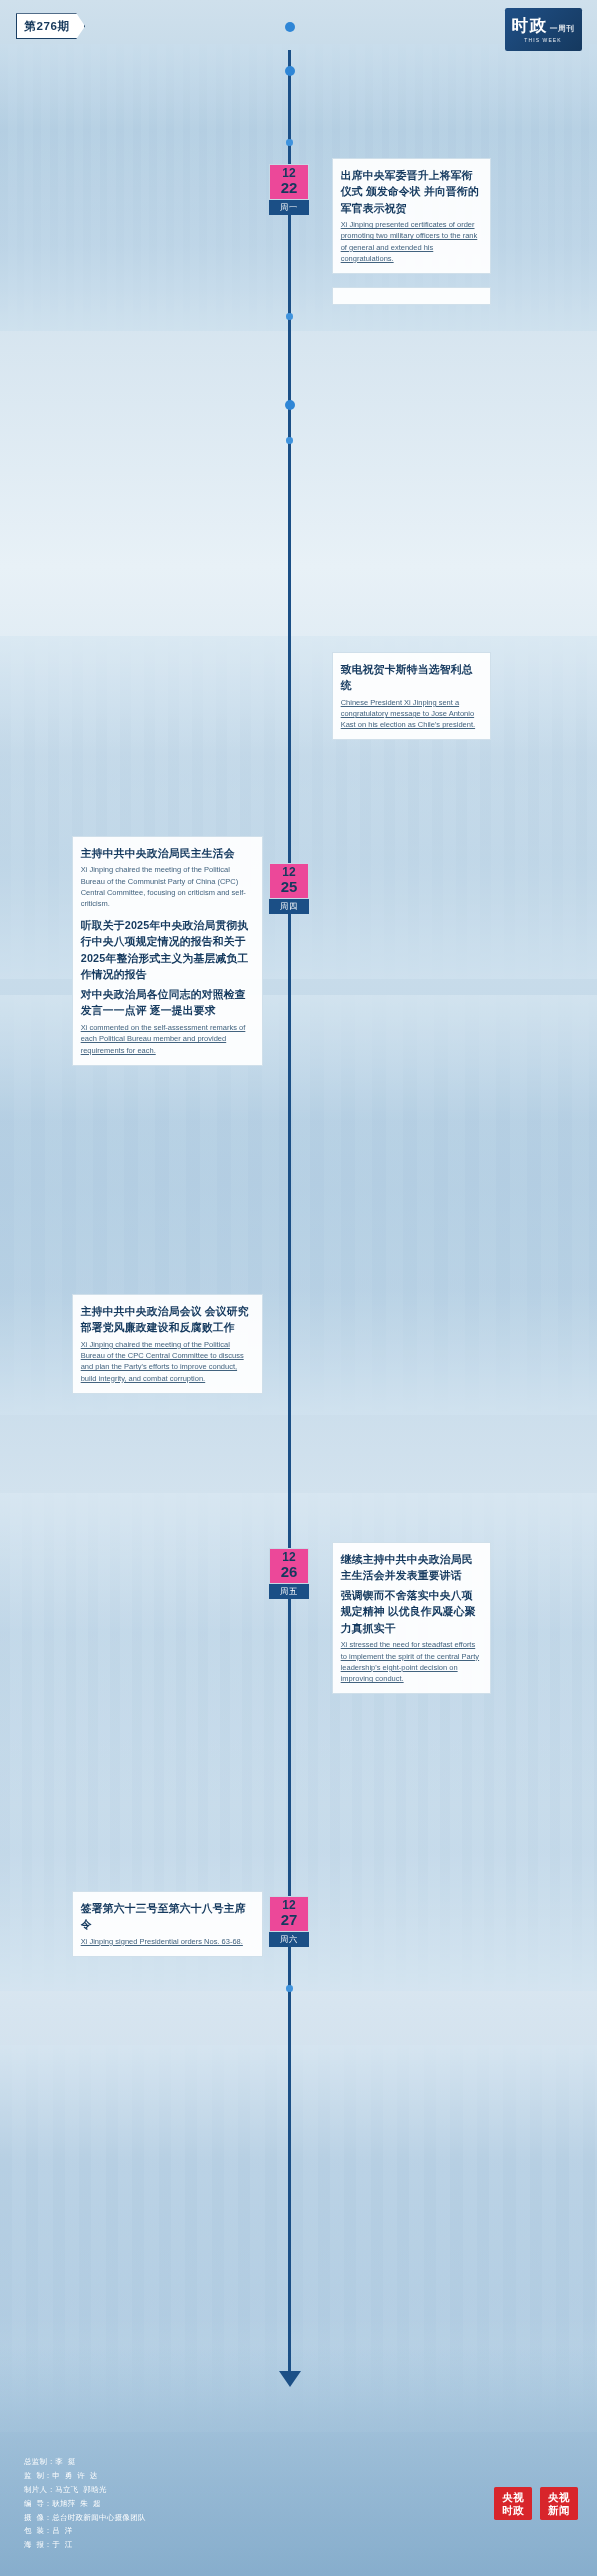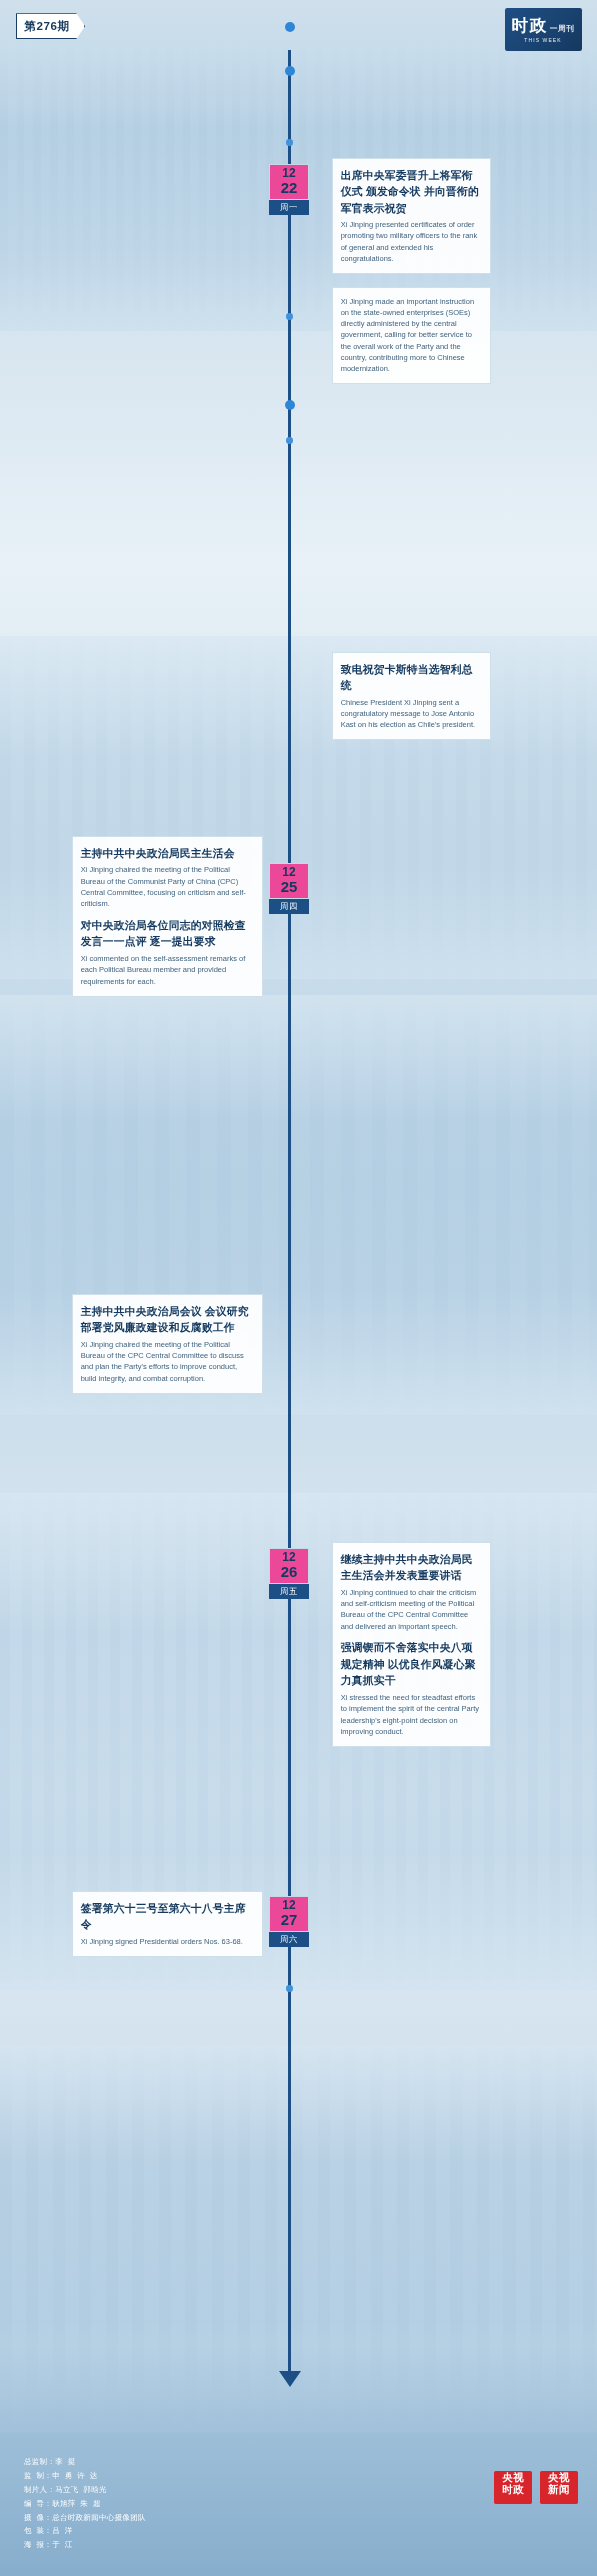--- a/index.html
+++ b/index.html
@@ -211,21 +211,21 @@
     font-weight: bold;
     letter-spacing: 0.2px;
     margin: 0 0 3.3px;
   }
   .en {
     font-size: 7.5px;
     line-height: 1.5;
     color: #42637f;
     margin: 0 0 7.7px;
   }
-  .en:last-child { margin-bottom: 0; }
+  .en:last-child { margin-bottom: 0; text-decoration: underline; }
   .hl + .en { margin-top: 1.1px; }
 
   
   .credits {
     position: absolute;
     left: 24px;
     top: 2455px;
     z-index: 12;
     color: #ffffff;
     font-size: 7.5px;
@@ -242,25 +242,27 @@
     display: flex;
     gap: 7.7px;
   }
   .brand {
     background: #d8252b;
     color: #fff;
     width: 38px; height: 33px;
     display: flex;
     flex-direction: column;
     align-items: center;
+    justify-content: center;
     font-size: 10.5px;
     font-weight: bold;
     line-height: 1.18;
     letter-spacing: 0.6px;
     border-radius: 1.7px;
+    margin-top: 16px;
   }
 </style>
 </head>
 <body>
 
 <div class="bg"></div>
 <div class="bg-photo p1"></div>
 <div class="bg-photo p2"></div>
 <div class="bg-photo p3"></div>
 <div class="bg-photo p4"></div>
@@ -321,43 +323,42 @@
   </div>
   <div class="w">周六</div>
 </div>
 
 <div class="card right" style="top:158px">
   <p class="hl">出席中央军委晋升上将军衔仪式 颁发命令状 并向晋衔的军官表示祝贺</p>
   <p class="en">Xi Jinping presented certificates of order promoting two military officers to the rank of general and extended his congratulations.</p>
 </div>
 
 <div class="card right" style="top:287px">
-  <p class="en">Xi Jinping made an important instruction on the state-owned enterprises (SOEs) directly administered by the central government, calling for better service to the overall work of the Party and the country, contributing more to Chinese modernization.</p>
 </div>
 
 <div class="card right" style="top:652px">
   <p class="hl">致电祝贺卡斯特当选智利总统</p>
   <p class="en">Chinese President Xi Jinping sent a congratulatory message to Jose Antonio Kast on his election as Chile's president.</p>
 </div>
 
 <div class="card left" style="top:836px">
   <p class="hl">主持中共中央政治局民主生活会</p>
   <p class="en">Xi Jinping chaired the meeting of the Political Bureau of the Communist Party of China (CPC) Central Committee, focusing on criticism and self-criticism.</p>
+  <p class="hl">听取关于2025年中央政治局贯彻执行中央八项规定情况的报告和关于2025年整治形式主义为基层减负工作情况的报告</p>
   <p class="hl">对中央政治局各位同志的对照检查发言一一点评 逐一提出要求</p>
   <p class="en">Xi commented on the self-assessment remarks of each Political Bureau member and provided requirements for each.</p>
 </div>
 
 <div class="card left" style="top:1294px">
   <p class="hl">主持中共中央政治局会议 会议研究部署党风廉政建设和反腐败工作</p>
   <p class="en">Xi Jinping chaired the meeting of the Political Bureau of the CPC Central Committee to discuss and plan the Party's efforts to improve conduct, build integrity, and combat corruption.</p>
 </div>
 
 <div class="card right" style="top:1542px">
   <p class="hl">继续主持中共中央政治局民主生活会并发表重要讲话</p>
-  <p class="en">Xi Jinping continued to chair the criticism and self-criticism meeting of the Political Bureau of the CPC Central Committee and delivered an important speech.</p>
   <p class="hl">强调锲而不舍落实中央八项规定精神 以优良作风凝心聚力真抓实干</p>
   <p class="en">Xi stressed the need for steadfast efforts to implement the spirit of the central Party leadership's eight-point decision on improving conduct.</p>
 </div>
 
 <div class="card left" style="top:1891px">
   <p class="hl">签署第六十三号至第六十八号主席令</p>
   <p class="en">Xi Jinping signed Presidential orders Nos. 63-68.</p>
 </div>
 
 <div class="credits">

